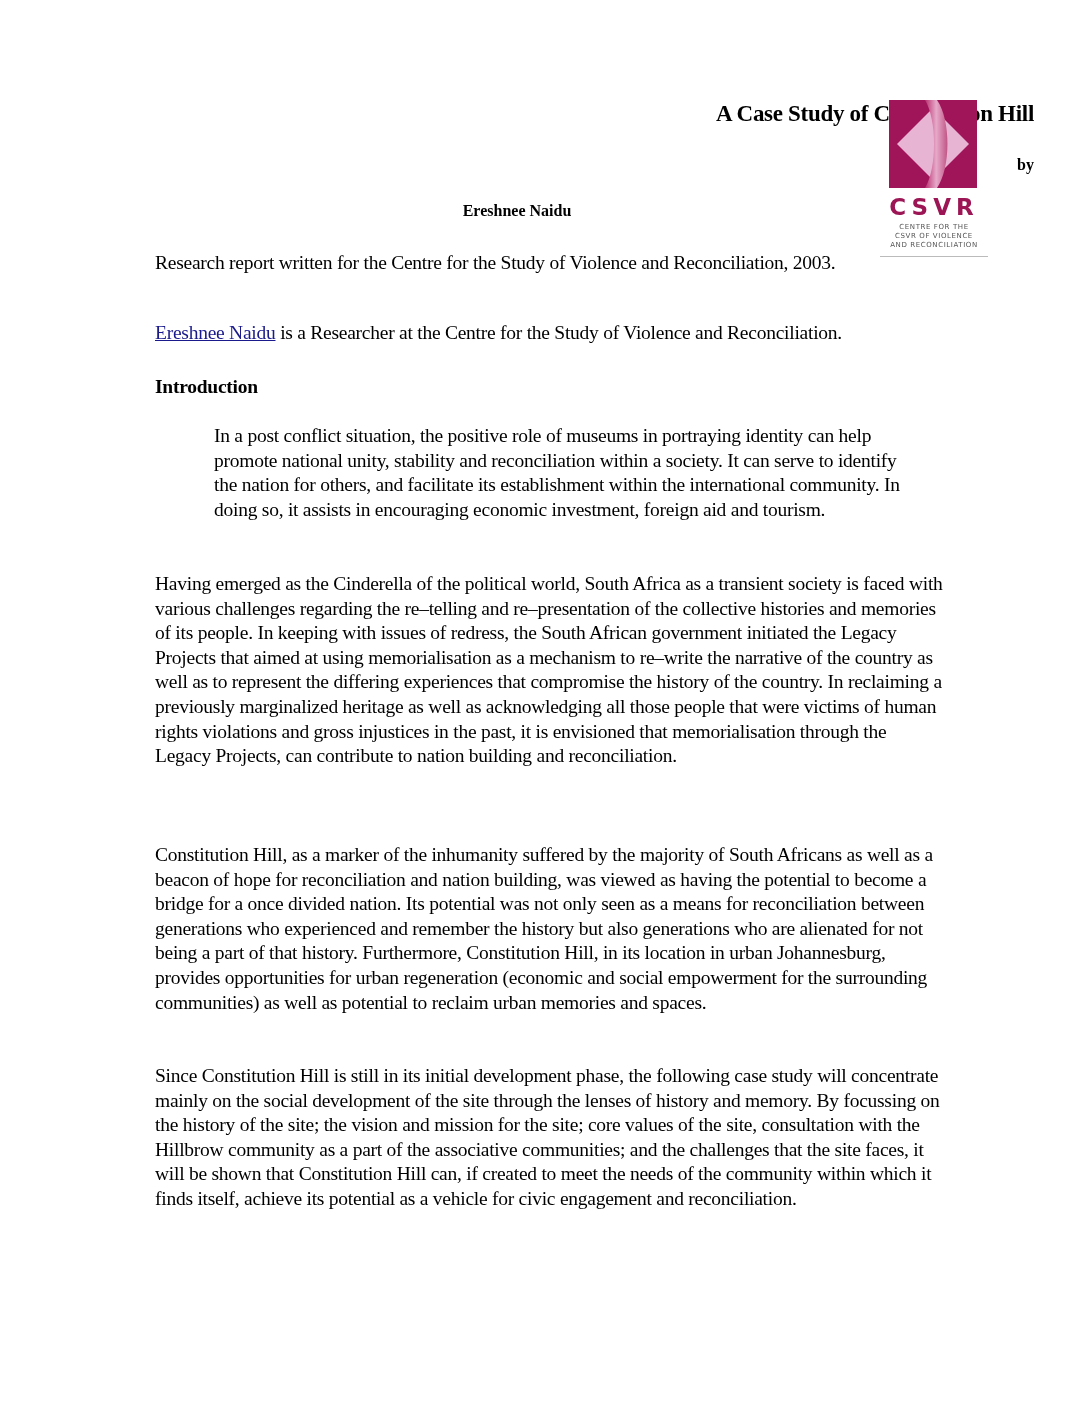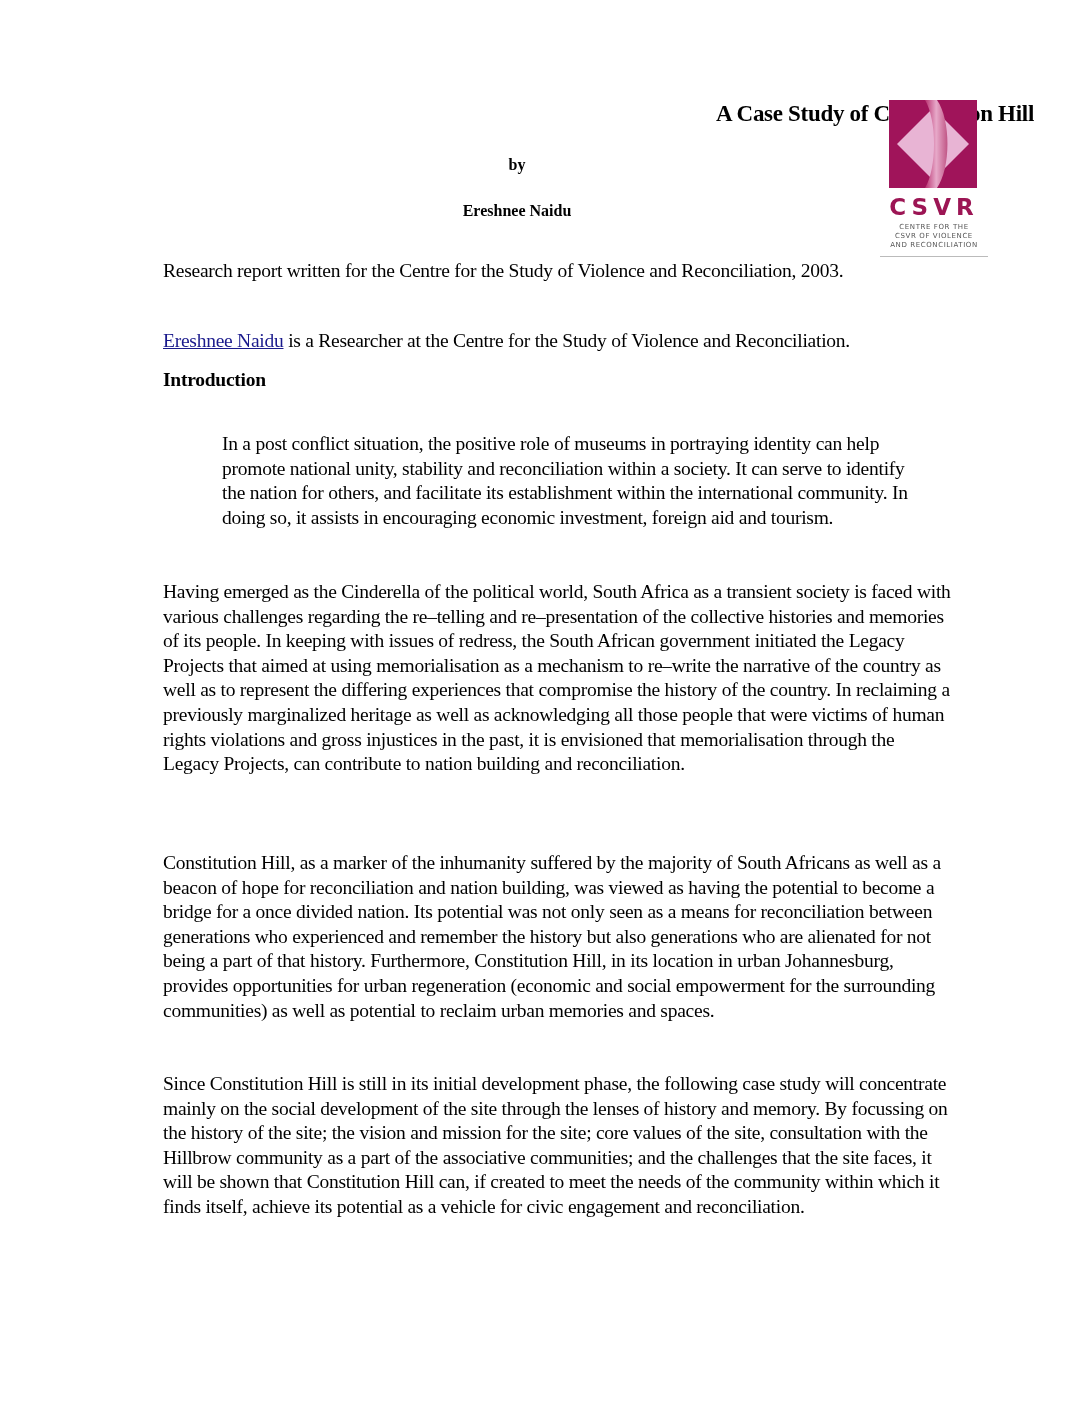--- a/index.html
+++ b/index.html
@@ -7,30 +7,30 @@
       width: 1088px; height: 1408px; position: relative; overflow: hidden;
       font-family: "Liberation Serif", "DejaVu Serif", serif;
       color: #000;
     }
     .title {
       position: absolute; left: 0; width: 1034px; top: 101px;
       text-align: right; font-weight: bold; font-size: 23px; letter-spacing: -0.3px;
     }
     .by {
       position: absolute; left: 0; width: 1034px; top: 156px;
-      text-align: center; font-weight: bold; font-size: 16px;
+      text-align: right; font-weight: bold; font-size: 16px;
     }
     .author {
       position: absolute; left: 0; width: 1034px; top: 202px;
       text-align: center; font-weight: bold; font-size: 16px;
     }
     .para {
       position: absolute; left: 151px; width: 800px;
       font-size: 19.5px; line-height: 24.6px; letter-spacing: -0.25px;
-      margin: 12px;
+      margin: 4px;
     }
     .indent { left: 210px; width: 700px; }
     .heading { font-weight: bold; }
     a.link { color: #1a1a8c; text-decoration: underline; }
     .logo {
       position: absolute; left: 880px; top: 100px; width: 108px; height: 160px;
     }
     .logo-box {
       position: absolute; left: 9px; top: 0; width: 88px; height: 88px;
       background: #a0145a;
@@ -81,21 +81,21 @@
     </div>
     <div class="logo-rule"></div>
   </div>
 
   <p class="para" style="top:247px; width:720px;">Research report written for the Centre for the Study of Violence and Reconciliation, 2003.</p>
 
   <p class="para" style="top:317px; width:800px;">
     <a class="link" href="#">Ereshnee Naidu</a><span> is a Researcher at the Centre for the Study of Violence and Reconciliation.</span>
   </p>
 
-  <p class="para heading" style="top:356px;">Introduction</p>
+  <p class="para heading" style="top:371px;">Introduction</p>
 
   <p class="para indent" style="top:420px;">In a post conflict situation, the positive role of museums in portraying identity can help promote national unity, stability and reconciliation within a society. It can serve to identify the nation for others, and facilitate its establishment within the international community. In doing so, it assists in encouraging economic investment, foreign aid and tourism.</p>
 
   <p class="para" style="top:568px; width:790px;">Having emerged as the Cinderella of the political world, South Africa as a transient society is faced with various challenges regarding the re–telling and re–presentation of the collective histories and memories of its people. In keeping with issues of redress, the South African government initiated the Legacy Projects that aimed at using memorialisation as a mechanism to re–write the narrative of the country as well as to represent the differing experiences that compromise the history of the country. In reclaiming a previously marginalized heritage as well as acknowledging all those people that were victims of human rights violations and gross injustices in the past, it is envisioned that memorialisation through the Legacy Projects, can contribute to nation building and reconciliation.</p>
 
   <p class="para" style="top:839px; width:792px;">Constitution Hill, as a marker of the inhumanity suffered by the majority of South Africans as well as a beacon of hope for reconciliation and nation building, was viewed as having the potential to become a bridge for a once divided nation. Its potential was not only seen as a means for reconciliation between generations who experienced and remember the history but also generations who are alienated for not being a part of that history. Furthermore, Constitution Hill, in its location in urban Johannesburg, provides opportunities for urban regeneration (economic and social empowerment for the surrounding communities) as well as potential to reclaim urban memories and spaces.</p>
 
   <p class="para" style="top:1060px; width:792px;">Since Constitution Hill is still in its initial development phase, the following case study will concentrate mainly on the social development of the site through the lenses of history and memory. By focussing on the history of the site; the vision and mission for the site; core values of the site, consultation with the Hillbrow community as a part of the associative communities; and the challenges that the site faces, it will be shown that Constitution Hill can, if created to meet the needs of the community within which it finds itself, achieve its potential as a vehicle for civic engagement and reconciliation.</p>
 
 </div>

